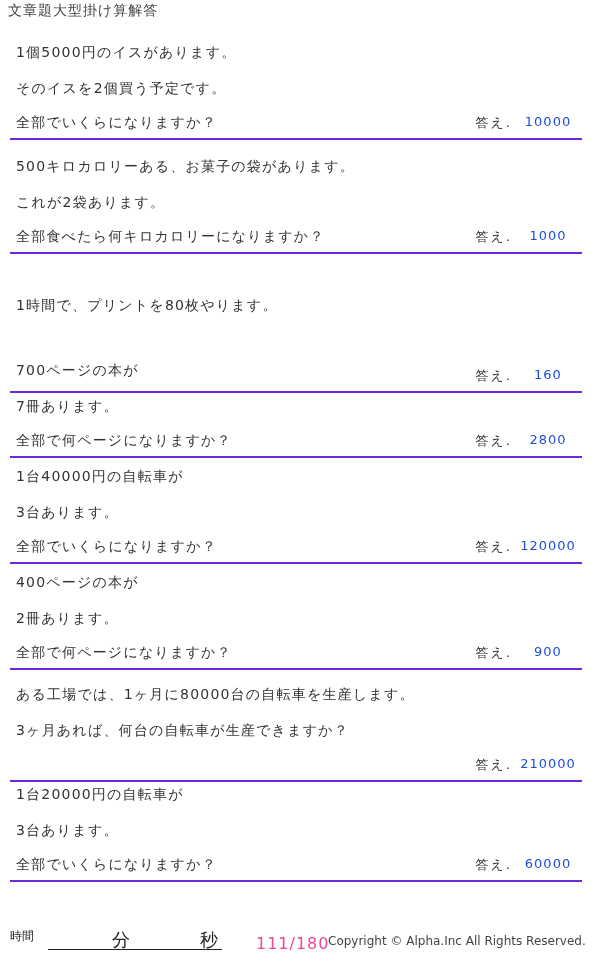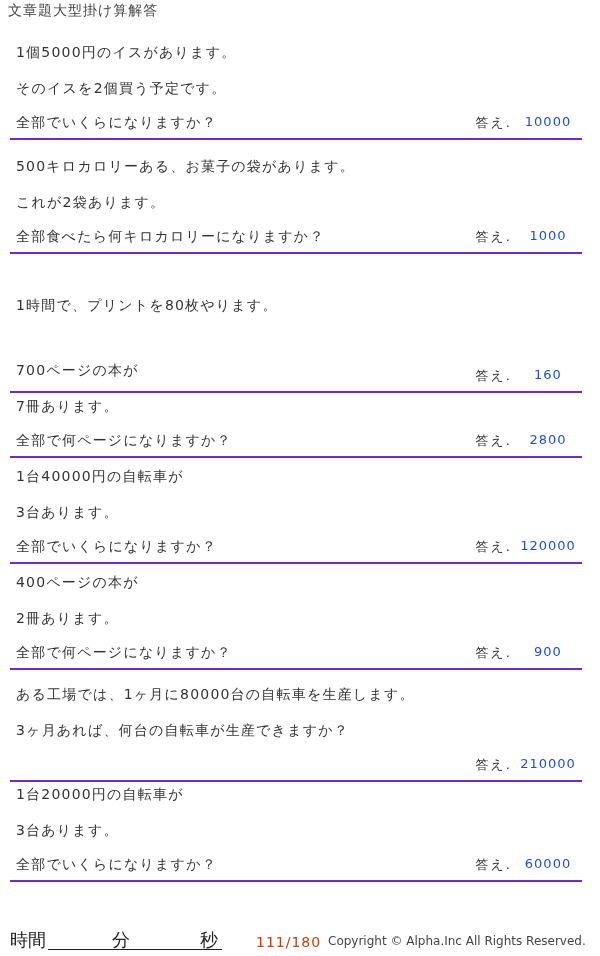--- a/index.html
+++ b/index.html
@@ -5,25 +5,25 @@
   html,body{margin:0;padding:0;background:#fff;}
   body{width:600px;height:956px;position:relative;overflow:hidden;font-family:"DejaVu Sans",sans-serif;color:#333;}
   .header{position:absolute;left:8px;top:2px;font-size:14px;color:#444;letter-spacing:1px;}
   .problem{position:absolute;left:10px;width:572px;height:106px;border-bottom:2px solid #6d28d9;box-sizing:border-box;}
   .line{position:absolute;left:6px;font-size:14px;letter-spacing:1.2px;color:#333;white-space:nowrap;}
   .l1{top:10px;} .l2{top:46px;} .l3{top:80px;}
   .ans{position:absolute;right:2px;top:80px;font-size:13px;white-space:nowrap;display:flex;}
   .ans-label{color:#333;letter-spacing:2px;margin-right:4px;}
   .ans-value{color:#1d4ed8;letter-spacing:1px;min-width:64px;text-align:center;}
   .footer{position:absolute;left:0;top:920px;width:600px;height:36px;}
-  .time-label{position:absolute;left:10px;top:8px;font-size:18px;font-family:"DejaVu Serif",serif;color:#222;text-align:right;}
+  .time-label{position:absolute;left:10px;top:8px;font-size:12px;font-family:"DejaVu Serif",serif;color:#222;text-align:right;}
   .time-line{position:absolute;left:48px;top:29px;width:174px;border-bottom:1.5px solid #222;}
   .min-label{position:absolute;left:112px;top:8px;font-size:18px;font-family:"DejaVu Serif",serif;color:#222;}
   .sec-label{position:absolute;left:200px;top:8px;font-size:18px;font-family:"DejaVu Serif",serif;color:#222;}
-  .page-num{position:absolute;left:256px;top:14px;font-size:14px;color:#c2410c;letter-spacing:1px;}
+  .page-num{position:absolute;left:256px;top:14px;font-size:16px;color:#ec4899;letter-spacing:1px;}
   .copyright{position:absolute;left:328px;top:14px;font-size:12px;color:#444;}
 </style>
 </head>
 <body>
 
 <div class="header">文章題大型掛け算解答</div>
 
 <div id="problems">
     <div class="problem" style="top: 34px;">
       <span class="line l1">1個5000円のイスがあります。</span>

